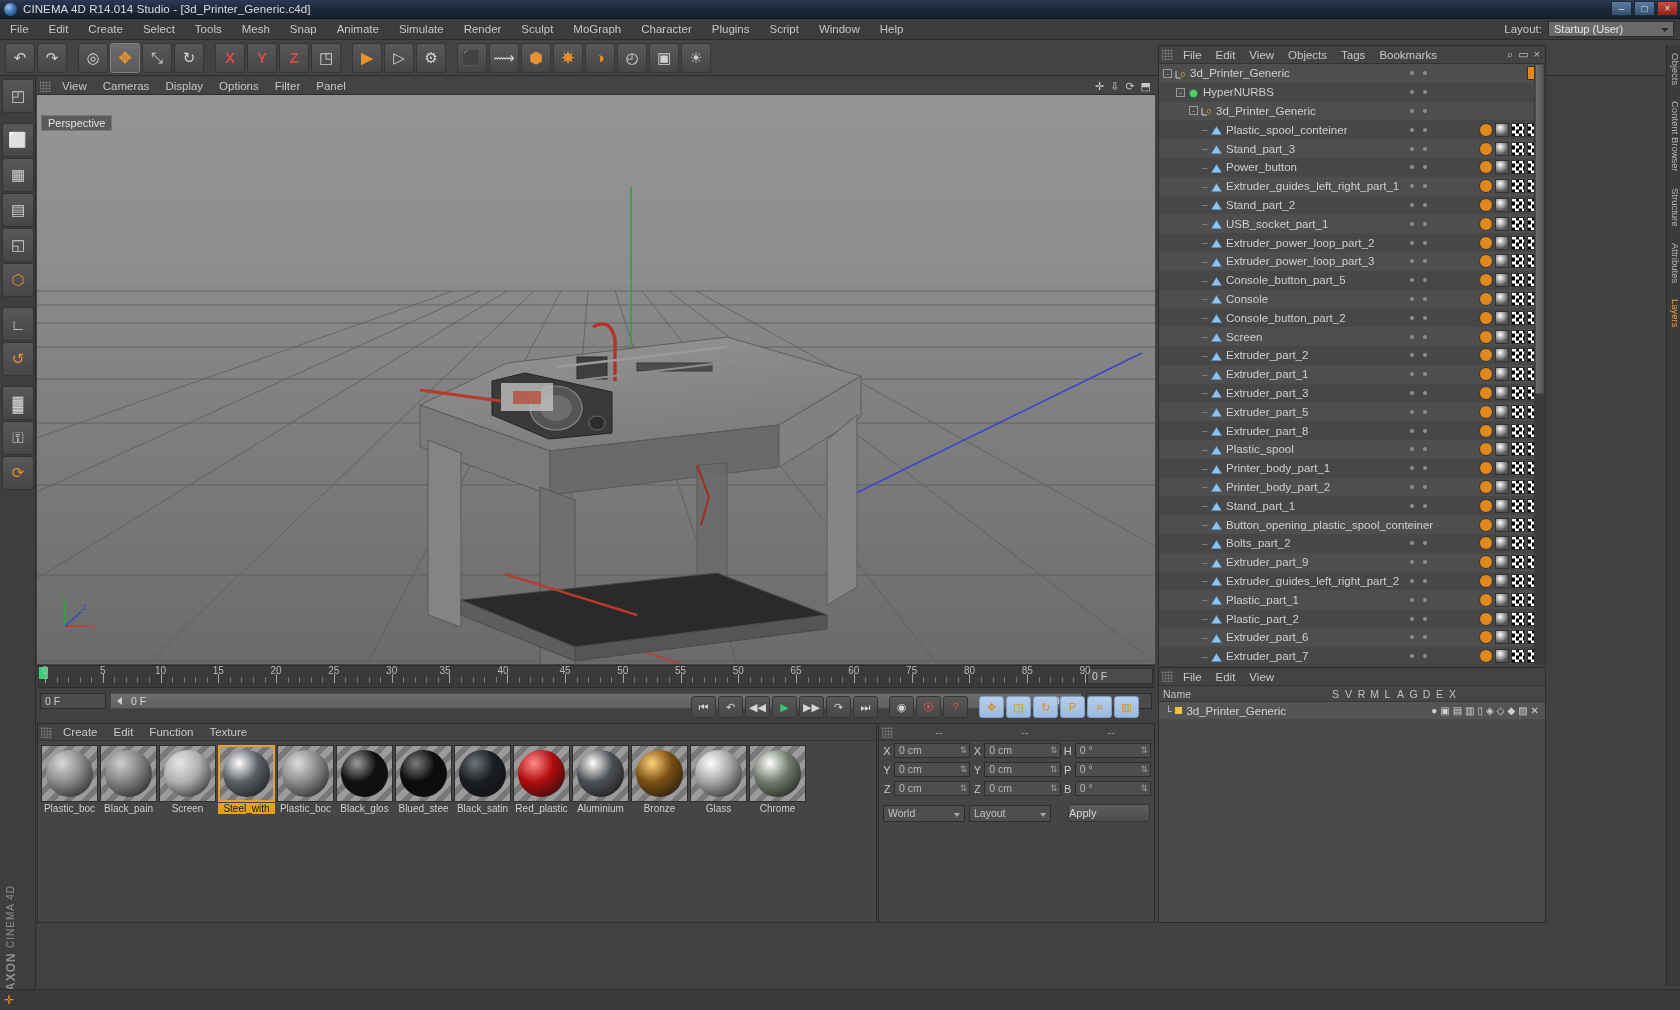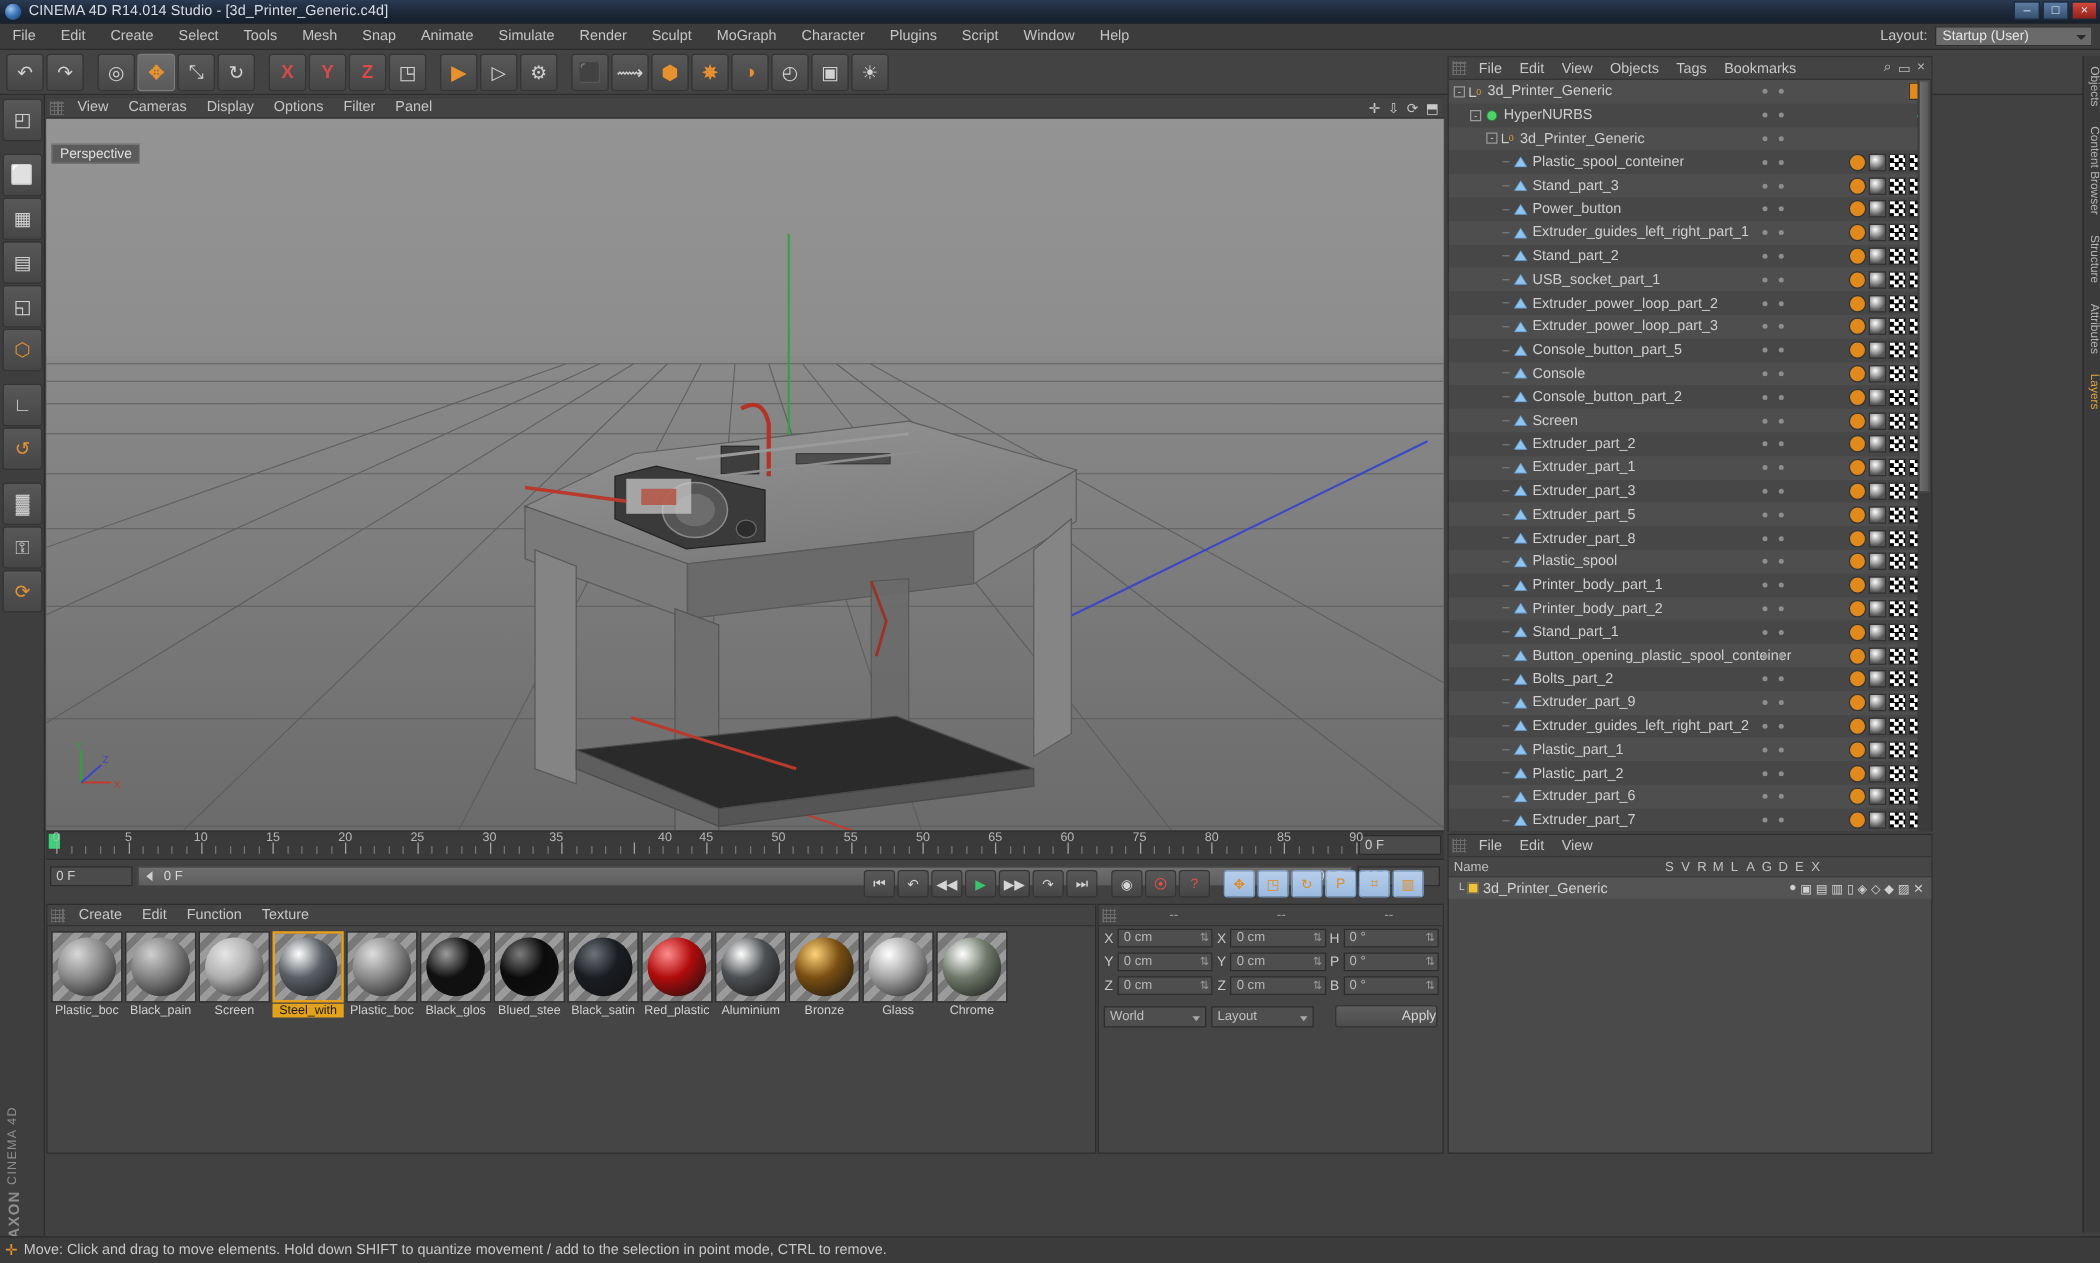--- a/index.html
+++ b/index.html
@@ -180,21 +180,21 @@
     color:#b8b8b8; padding-left:4px; line-height:13px; position:relative;
   }
   .coord-row .fld:after{ content:"\21C5"; position:absolute; right:2px; top:0px; font-size:9px; color:#9a9a9a;}
   .coord-foot{ display:flex; align-items:center; gap:4px; padding:6px 4px 0 4px;}
   .sel-box{ width:82px;height:17px; background:#4e4e4e; border:1px solid #2d2d2d; font-size:10.5px;
     color:#c0c0c0; padding-left:4px;line-height:15px; position:relative;}
   .sel-box:after{ content:""; position:absolute; right:4px; top:7px;
     border-left:3.5px solid transparent;border-right:3.5px solid transparent;border-top:4px solid #a8a8a8;}
   .apply-btn{ margin-left:auto; width:82px;height:18px; border-radius:3px;
     background:linear-gradient(180deg,#5e5e5e,#4c4c4c); border:1px solid #353535;
-    font-size:11px; color:#d5d5d5; text-align:right;line-height:16px;}
+    font-size:11px; color:#d5d5d5; text-align:left;line-height:16px;}
 
   
   .objmgr{ position:absolute; left:1158px; top:45px; width:388px; height:620px;
     background:#4a4a4a; border:1px solid #2d2d2d; }
   .om-menu{ height:18px; display:flex; align-items:center; background:#434343; border-bottom:1px solid #333;}
   .om-menu .grip{ width:11px;height:11px;margin:0 3px;
      background:repeating-linear-gradient(90deg,#8a8a8a 0 1px, transparent 1px 3px),
                 repeating-linear-gradient(0deg,#8a8a8a 0 1px, transparent 1px 3px); opacity:.55;}
   .om-menu .mi{ padding:0 7px; font-size:11.5px; line-height:18px;}
   .om-menu .right{ margin-left:auto; display:flex; gap:5px; padding-right:5px; font-size:11px; color:#b9b9b9;}
@@ -491,21 +491,21 @@
         <div class="tl-tick" style="left: 377.778px;"></div>
         <div class="tl-tick" style="left: 389.333px;"></div>
         <div class="tl-tick" style="left: 400.889px;"></div>
         <div class="tl-tick maj" style="left: 412.444px;"></div>
         <div class="tl-num" style="left: 408px;">35</div>
         <div class="tl-tick" style="left: 424px;"></div>
         <div class="tl-tick" style="left: 435.556px;"></div>
         <div class="tl-tick" style="left: 447.111px;"></div>
         <div class="tl-tick" style="left: 458.667px;"></div>
         <div class="tl-tick maj" style="left: 470.222px;"></div>
-        <div class="tl-num" style="left: 495px;">40</div>
+        <div class="tl-num" style="left: 466px;">40</div>
         <div class="tl-tick" style="left: 481.778px;"></div>
         <div class="tl-tick" style="left: 493.333px;"></div>
         <div class="tl-tick" style="left: 504.889px;"></div>
         <div class="tl-tick" style="left: 516.444px;"></div>
         <div class="tl-tick maj" style="left: 528px;"></div>
         <div class="tl-num" style="left: 528px;">45</div>
         <div class="tl-tick" style="left: 539.556px;"></div>
         <div class="tl-tick" style="left: 551.111px;"></div>
         <div class="tl-tick" style="left: 562.667px;"></div>
         <div class="tl-tick" style="left: 574.222px;"></div>
@@ -1355,16 +1355,15 @@
   <div class="rtabs" id="rtabs">
       <div class="rtab">Objects</div>
       <div class="rtab">Content Browser</div>
       <div class="rtab">Structure</div>
       <div class="rtab">Attributes</div>
       <div class="rtab active">Layers</div>
     </div>
 
   <div class="statusbar">
     <span class="sicon">✛</span>
-    <span class="stext">Move: Click and drag to move elements. Hold down SHIFT to quantize movement / add to the selection in point mode, CTRL to remove.</span>
   </div>
 
 </div>
 
 </body></html>

